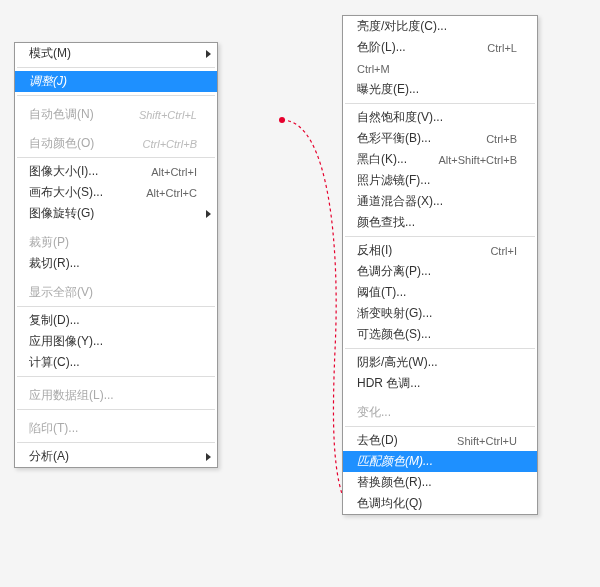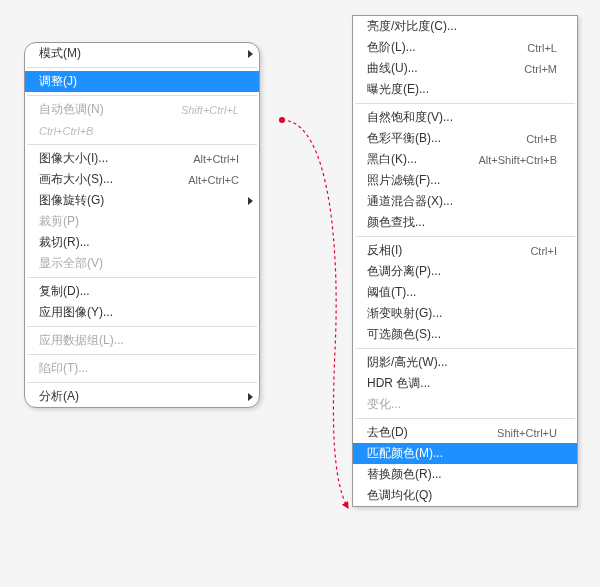--- a/index.html
+++ b/index.html
@@ -10,33 +10,33 @@
       width: 600px;
       height: 587px;
       position: relative;
     }
     .menu {
       position: absolute;
       background: #fff;
       border: 1px solid #999;
       box-shadow: 2px 2px 4px rgba(0,0,0,0.15);
     }
-    .menu-left { left: 24px; top: 42px; width: 236px; border-radius: 12px; }
-    .menu-right { left: 352px; top: 15px; width: 226px; }
+    .menu-left { left: 14px; top: 42px; width: 204px; }
+    .menu-right { left: 342px; top: 15px; width: 196px; }
     .menu-item {
       display: flex;
       align-items: center;
       height: 21px;
       padding: 0 20px 0 14px;
       color: #333;
       cursor: default;
       position: relative;
     }
-    .menu-item.selected { background: #1e90ff; color: #fff; }
-    .menu-item.disabled { color: #aaa; }
+    .menu-item.selected { background: #1e90ff; color: #fff; font-style: italic; }
+    .menu-item.disabled { color: #aaa; margin-top: 8px; }
     .menu-item .label { flex: 1; white-space: nowrap; }
     .menu-item .shortcut { color: #666; font-size: 11px; }
     .menu-item.disabled .shortcut { color: #bbb; font-style: italic; }
     .menu-item .arrow {
       position: absolute;
       right: 6px;
       width: 0; height: 0;
       border-top: 4px solid transparent;
       border-bottom: 4px solid transparent;
       border-left: 5px solid #333;
@@ -74,20 +74,21 @@
     <div class="sep"></div>
     <div class="menu-item selected">
       <span class="label">调整(J)</span>
     </div>
     <div class="sep"></div>
     <div class="menu-item disabled">
       <span class="label">自动色调(N)</span>
       <span class="shortcut">Shift+Ctrl+L</span>
     </div>
     <div class="menu-item disabled">
+      <span class="label">自动颜色(O)</span>
       <span class="shortcut">Ctrl+Ctrl+B</span>
     </div>
     <div class="sep"></div>
     <div class="menu-item">
       <span class="label">图像大小(I)...</span>
       <span class="shortcut">Alt+Ctrl+I</span>
     </div>
     <div class="menu-item">
       <span class="label">画布大小(S)...</span>
       <span class="shortcut">Alt+Ctrl+C</span>
@@ -105,20 +106,23 @@
     <div class="menu-item disabled">
       <span class="label">显示全部(V)</span>
     </div>
     <div class="sep"></div>
     <div class="menu-item">
       <span class="label">复制(D)...</span>
     </div>
     <div class="menu-item">
       <span class="label">应用图像(Y)...</span>
     </div>
+    <div class="menu-item">
+      <span class="label">计算(C)...</span>
+    </div>
     <div class="sep"></div>
     <div class="menu-item disabled">
       <span class="label">应用数据组(L)...</span>
     </div>
     <div class="sep"></div>
     <div class="menu-item disabled">
       <span class="label">陷印(T)...</span>
     </div>
     <div class="sep"></div>
     <div class="menu-item">
@@ -128,21 +132,20 @@
   </div>
 <div class="menu menu-right" id="menu-right">
     <div class="menu-item">
       <span class="label">亮度/对比度(C)...</span>
     </div>
     <div class="menu-item">
       <span class="label">色阶(L)...</span>
       <span class="shortcut">Ctrl+L</span>
     </div>
     <div class="menu-item">
-      <span class="label">曲线(U)...</span>
       <span class="shortcut">Ctrl+M</span>
     </div>
     <div class="menu-item">
       <span class="label">曝光度(E)...</span>
     </div>
     <div class="sep"></div>
     <div class="menu-item">
       <span class="label">自然饱和度(V)...</span>
     </div>
     <div class="menu-item">

